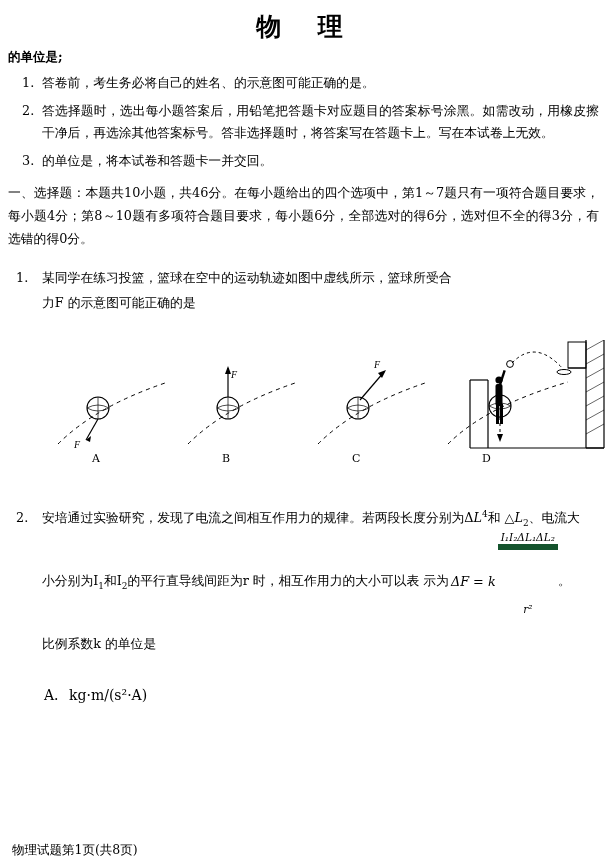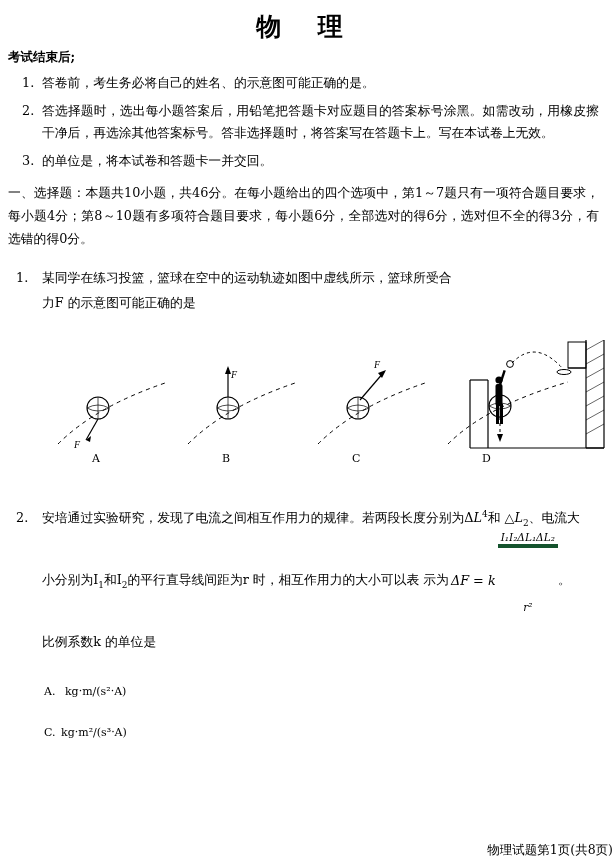--- a/index.html
+++ b/index.html
@@ -81,62 +81,62 @@
     margin-top: 4px;
   }
   .opt-letter {
     position: absolute;
     font-size: 11px;
     font-family: "DejaVu Serif", "Liberation Serif", serif;
   }
   .answers {
     position: relative;
     margin: 30px 14px 0 8px;
-    font-size: 11px;
+    font-size: 14px;
   }
   .ans-row {
     display: flex;
     margin-bottom: 28px;
   }
   .ans-cell {
     width: 50%;
     padding-left: 36px;
     box-sizing: border-box;
   }
   .footer {
     position: absolute;
     bottom: 14px;
-    left: 0;
+    left: 12px;
     right: 0;
-    text-align: right;
+    text-align: left;
     font-size: 12.5px;
   }
   .frac {
     display: inline-block;
     vertical-align: middle;
     text-align: center;
     font-style: italic;
     font-size: 10.5px;
     line-height: 1.1;
   }
-  .frac .num { display: block; border-bottom: 4px solid #14532d; padding: 0 3px; }
+  .frac .num { display: block; border-bottom: 6px solid #14532d; padding: 0 3px; }
   .frac .den { display: block; padding: 16px 3px; margin-top: 38px; }
   .mathi { font-style: italic; font-family: "DejaVu Serif","Liberation Serif",serif; }
   sup, sub { font-size: 70%; }
   .q2body { padding-left: 34px; }
   svg { display: block; }
 </style>
 </head>
 <body>
 
 <div class="page">
 
   <div class="title">物  理</div>
 
-  <div class="notice-head">考试结束后;</div>
+  <div class="notice-head">的单位是;</div>
 
   <div class="para indent2" style="margin-top:6px;">
     <span class="num-label">1.</span>
     <span>答卷前，考生务必将自己的姓名、的示意图可能正确的是。</span>
   </div>
 
   <div class="para indent2" style="margin-top:6px;">
     <span class="num-label">2.</span>
     <span style="display:block; text-indent:0; margin-left:-34px; padding-left:34px;">答选择题时，选出每小题答案后，用铅笔把答题卡对应题目的答案标号涂黑。如需改动，用橡皮擦干净后，再选涂其他答案标号。答非选择题时，将答案写在答题卡上。写在本试卷上无效。</span>
   </div>
@@ -263,22 +263,18 @@
   </div>
 
   <div class="answers">
     <div class="ans-row">
       <div class="ans-cell">
         <span>A.</span>
         <span style="margin-left:6px;">kg·m/(s²·A)</span>
       </div>
     </div>
     <div class="ans-row">
-      <div class="ans-cell">
-        <span>C.</span>
-        <span style="margin-left:2px;">kg·m²/(s³·A)</span>
-      </div>
     </div>
   </div>
 
   <div class="footer">物理试题第1页(共8页)</div>
 
 </div>
 
 </body></html>

